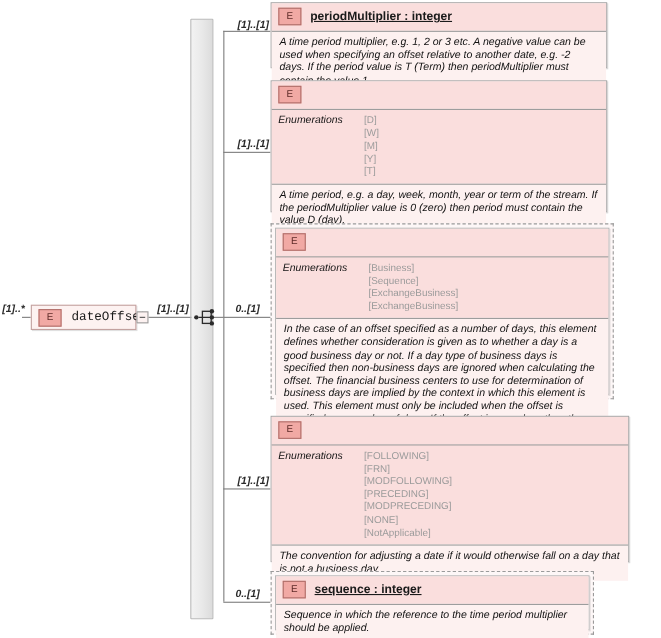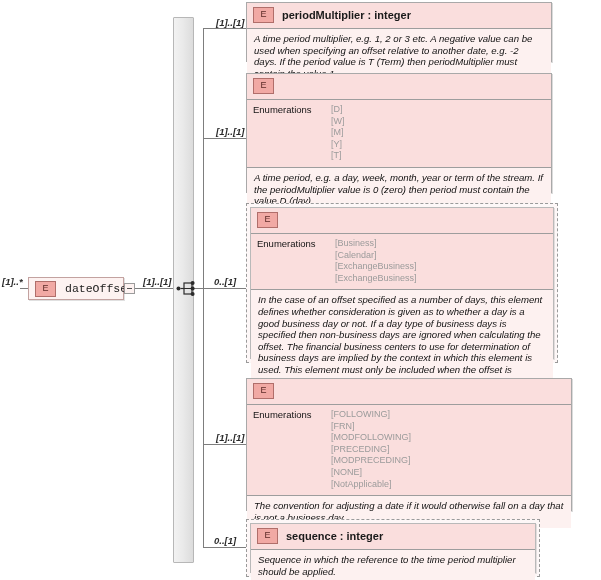--- a/index.html
+++ b/index.html
@@ -65,31 +65,33 @@
     font-family: "Liberation Sans", sans-serif;
     margin-right: 8px;
     flex: 0 0 auto;
   }
   .title-text {
     font-size: 11px;
     font-weight: bold;
     color: #1a1a1a;
     white-space: pre;
     font-family: "Liberation Sans", sans-serif;
+    text-decoration: underline;
   }
 
   .enum-row {
     display: flex;
     background: #fadedd;
     padding: 4px 6px 5px 6px;
     border-top: 1px solid #9d9d9d;
     box-sizing: border-box;
   }
   .enum-label {
     font-size: 9.5px;
+    font-style: italic;
     color: #141414;
     width: 78px;
     flex: 0 0 78px;
     font-family: "Liberation Sans", sans-serif;
   }
   .enum-values {
     font-size: 9px;
     color: #9b9b9b;
     line-height: 11.6px;
     font-family: "Liberation Sans", sans-serif;
@@ -256,21 +258,21 @@
 
   <div class="node optional" style="left:246px; top:203px; width:312px; height:160px;">
     <div class="inner">
       <div class="title-row">
         <span class="ebadge">E</span>
       </div>
       <div class="enum-row">
         <span class="enum-label">Enumerations</span>
         <span class="enum-values">
             <div>[Business]</div>
-            <div>[Calendar]</div>
+            <div>[Sequence]</div>
             <div>[ExchangeBusiness]</div>
             <div>[ExchangeBusiness]</div>
           </span>
       </div>
       <div class="doc-row">In the case of an offset specified as a number of days, this element defines whether consideration is given as to whether a day is a good business day or not. If a day type of business days is specified then non-business days are ignored when calculating the offset. The financial business centers to use for determination of business days are implied by the context in which this element is used. This element must only be included when the offset is specified as a number of days. If the offset is zero days then the dayType element should not be included.</div>
     </div>
   </div>
 
   <div class="node" style="left:246px; top:378px; width:326px; height:133px;">
     <div class="inner">

